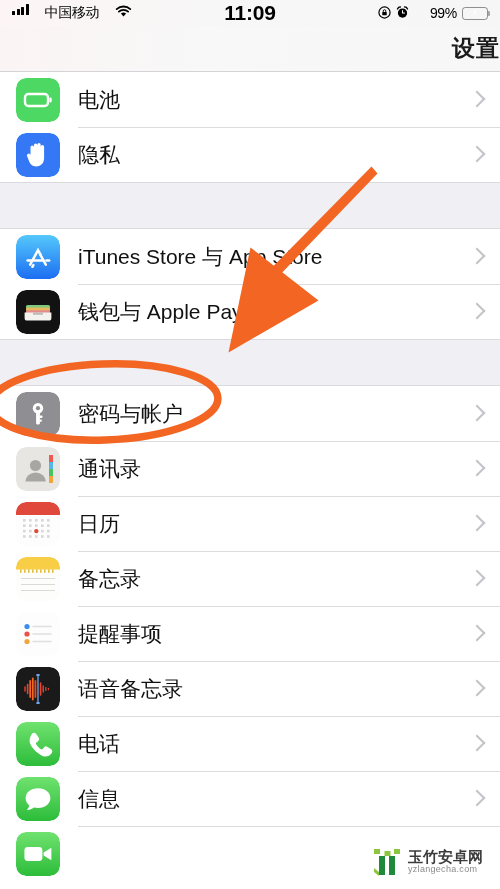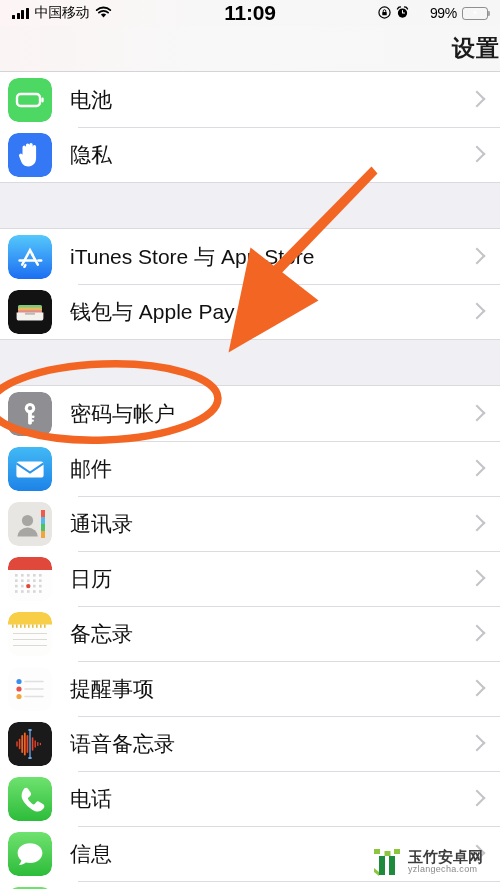--- a/index.html
+++ b/index.html
@@ -29,22 +29,22 @@
     background: linear-gradient(90deg, #fdf5f5 0%, #f7f7f7 45%, #f6f6f6 100%);
     display: flex;
     align-items: center;
     padding: 0 12px;
     box-sizing: border-box;
     font-size: 15px;
     color: #000;
   }
   .sb-left {
     display: flex;
-    align-items: center;
-    gap: 6px;
+    align-items: flex-start;
+    gap: 16px;
     flex: 1 1 0;
   }
   .sb-center {
     position: absolute;
     left: 0; right: 0;
     text-align: center;
     font-size: 21px;
     font-weight: bold;
     letter-spacing: -0.2px;
   }
@@ -133,21 +133,21 @@
     background: #efeff4;
     border-top: 0.5px solid #d9d9de;
     border-bottom: 0.5px solid #d9d9de;
   }
   .group-top-border { border-top: 0.5px solid #d3d3d8; }
   .row {
     position: relative;
     height: 55px;
     display: flex;
     align-items: center;
-    padding-left: 8px;
+    padding-left: 16px;
     box-sizing: border-box;
     background: #fff;
   }
   .row + .row:before {
     content: "";
     position: absolute;
     left: 78px; right: 0; top: 0;
     height: 0.5px;
     background: #dcdce0;
   }
@@ -357,37 +357,20 @@
             <circle cx="22" cy="16.2" r="2.1" fill="#8E8E93"></circle>
             <rect x="20.1" y="19.4" width="3.8" height="13" rx="1.1" fill="#fff"></rect>
             <rect x="23.3" y="23.4" width="3.2" height="2.6" rx="1" fill="#fff"></rect>
             <rect x="23.3" y="27.4" width="2.6" height="2.4" rx="1" fill="#fff"></rect>
           </svg>
         </div>
         <div class="row-label">密码与帐户</div>
         <div class="chevron"></div>
       </div>
 
-      <div class="row">
-        <div class="row-icon">
-          <svg class="ic" viewBox="0 0 44 44">
-            <defs>
-              <linearGradient id="mg" x1="0" y1="0" x2="0" y2="1">
-                <stop offset="0" stop-color="#42B9F5"></stop>
-                <stop offset="1" stop-color="#1D83E8"></stop>
-              </linearGradient>
-            </defs>
-            <rect width="44" height="44" rx="10" fill="url(#mg)"></rect>
-            <rect x="8.4" y="14.4" width="27.2" height="16.2" rx="2.6" fill="#fff"></rect>
-            <path d="M8.4 16.4 L22 25.6 L35.6 16.4" fill="none" stroke="#2B94EC" stroke-width="2"></path>
-          </svg>
-        </div>
-        <div class="row-label">邮件</div>
-        <div class="chevron"></div>
-      </div>
 
       <div class="row">
         <div class="row-icon">
           <svg class="ic" viewBox="0 0 44 44">
             <rect width="44" height="44" rx="10" fill="#E7E6E3"></rect>
             <rect x="33" y="8" width="4" height="7" fill="#F05A4E"></rect>
             <rect x="33" y="15" width="4" height="7" fill="#53B8E8"></rect>
             <rect x="33" y="22" width="4" height="7" fill="#4CC266"></rect>
             <rect x="33" y="29" width="4" height="7" fill="#F0A63C"></rect>
             <circle cx="19.5" cy="18.5" r="5.6" fill="#A8A6A3"></circle>

